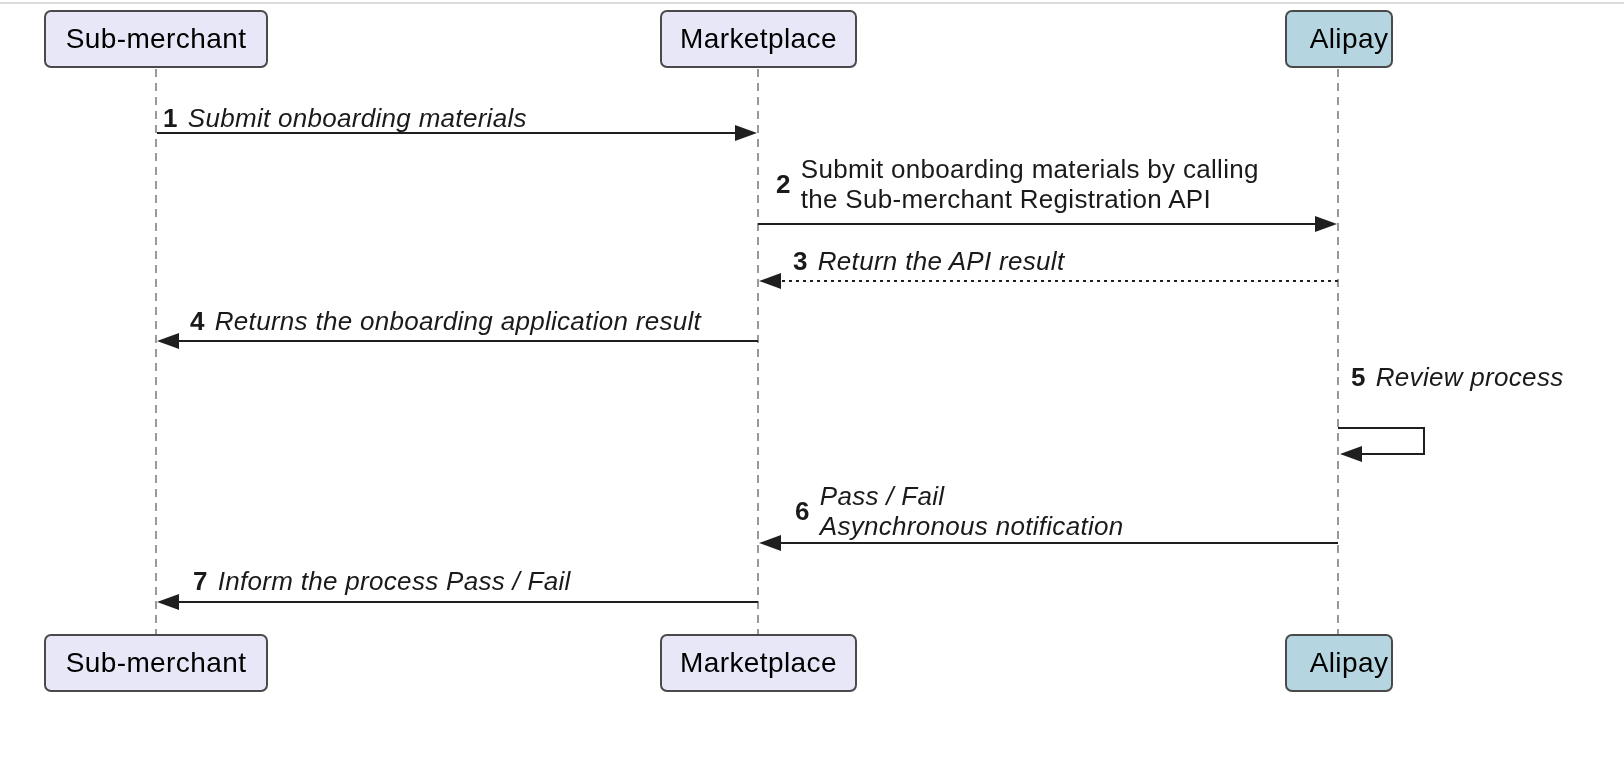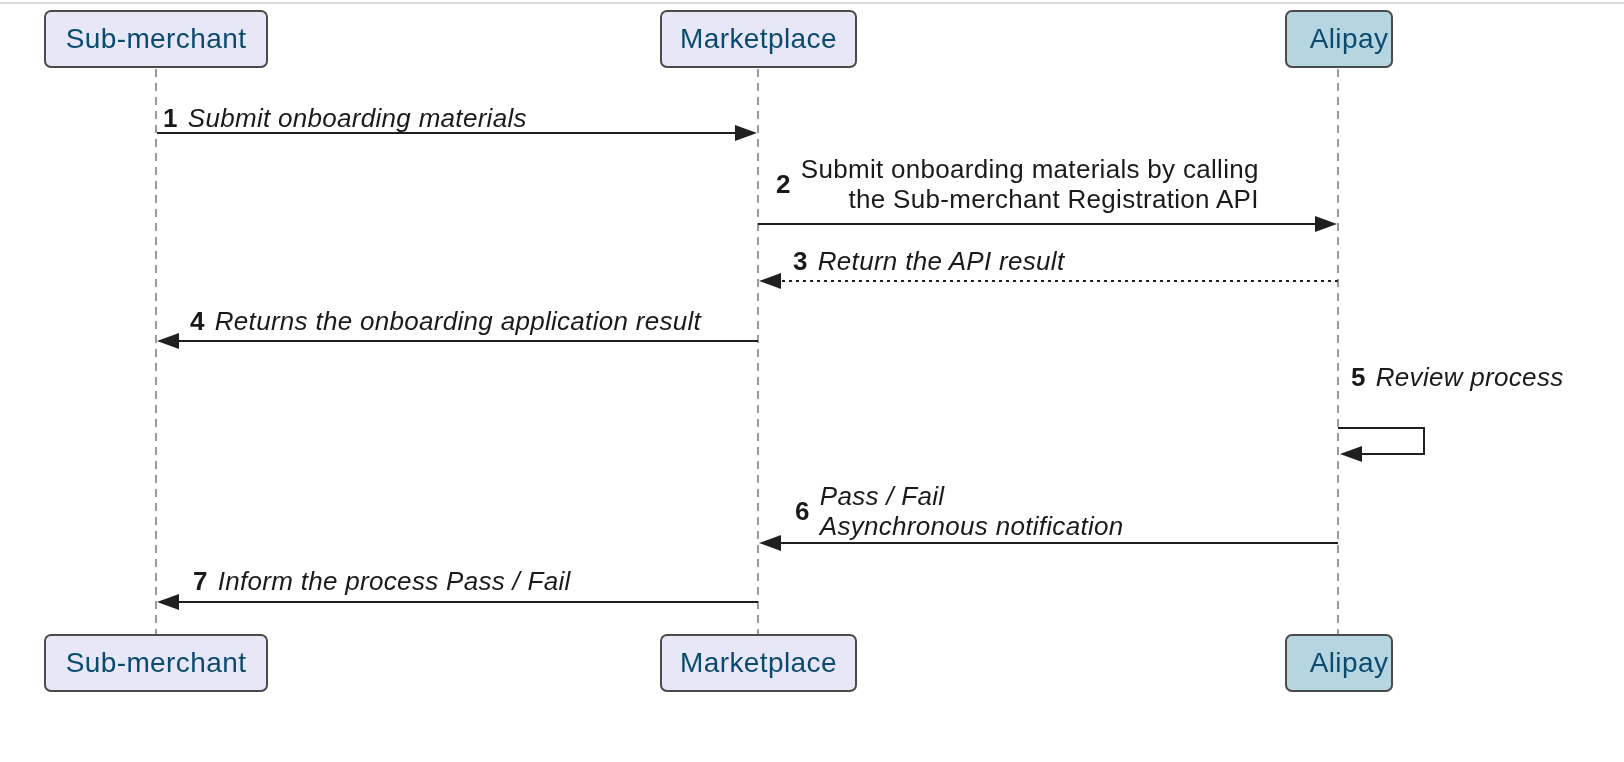--- a/index.html
+++ b/index.html
@@ -27,21 +27,21 @@
   .actor {
     position: absolute;
     height: 58px;
     border: 2px solid #4a4a4a;
     border-radius: 7px;
     display: flex;
     align-items: center;
     justify-content: center;
     font-size: 28px;
     letter-spacing: 0.4px;
-    color: #0c4a6e;
+    color: #000000;
   }
   .actor.lavender { background: #e7e7f7; }
   .actor.blue     { background: #b5d6e0; padding-left: 20px; }
 
   .actor.sub.top    { left: 44px;   top: 10px;  width: 224px; }
   .actor.mkt.top    { left: 660px;  top: 10px;  width: 197px; }
   .actor.ali.top    { left: 1285px; top: 10px;  width: 108px; }
   .actor.sub.bottom { left: 44px;   top: 634px; width: 224px; }
   .actor.mkt.bottom { left: 660px;  top: 634px; width: 197px; }
   .actor.ali.bottom { left: 1285px; top: 634px; width: 108px; }
@@ -53,21 +53,21 @@
     gap: 10px;
     font-size: 26px;
     line-height: 30px;
     letter-spacing: 0.3px;
     white-space: nowrap;
     color: #1a1a1a;
   }
   .msg .num { font-weight: 700; }
   .msg .lines { display: block; }
   .msg .lines span { display: block; }
-  .msg .lines.center { text-align: right; }
+  .msg .lines.center { text-align: left; }
   .msg .lines.left   { text-align: left; font-style: italic; }
 
   .msg.m1 { left: 163px;  top: 103px; }
   .msg.m2 { left: 776px;  top: 154px; }
   .msg.m3 { left: 793px;  top: 246px; }
   .msg.m4 { left: 190px;  top: 306px; }
   .msg.m5 { left: 1351px; top: 362px; }
   .msg.m6 { left: 795px;  top: 481px; }
   .msg.m7 { left: 193px;  top: 566px; }
 </style>

